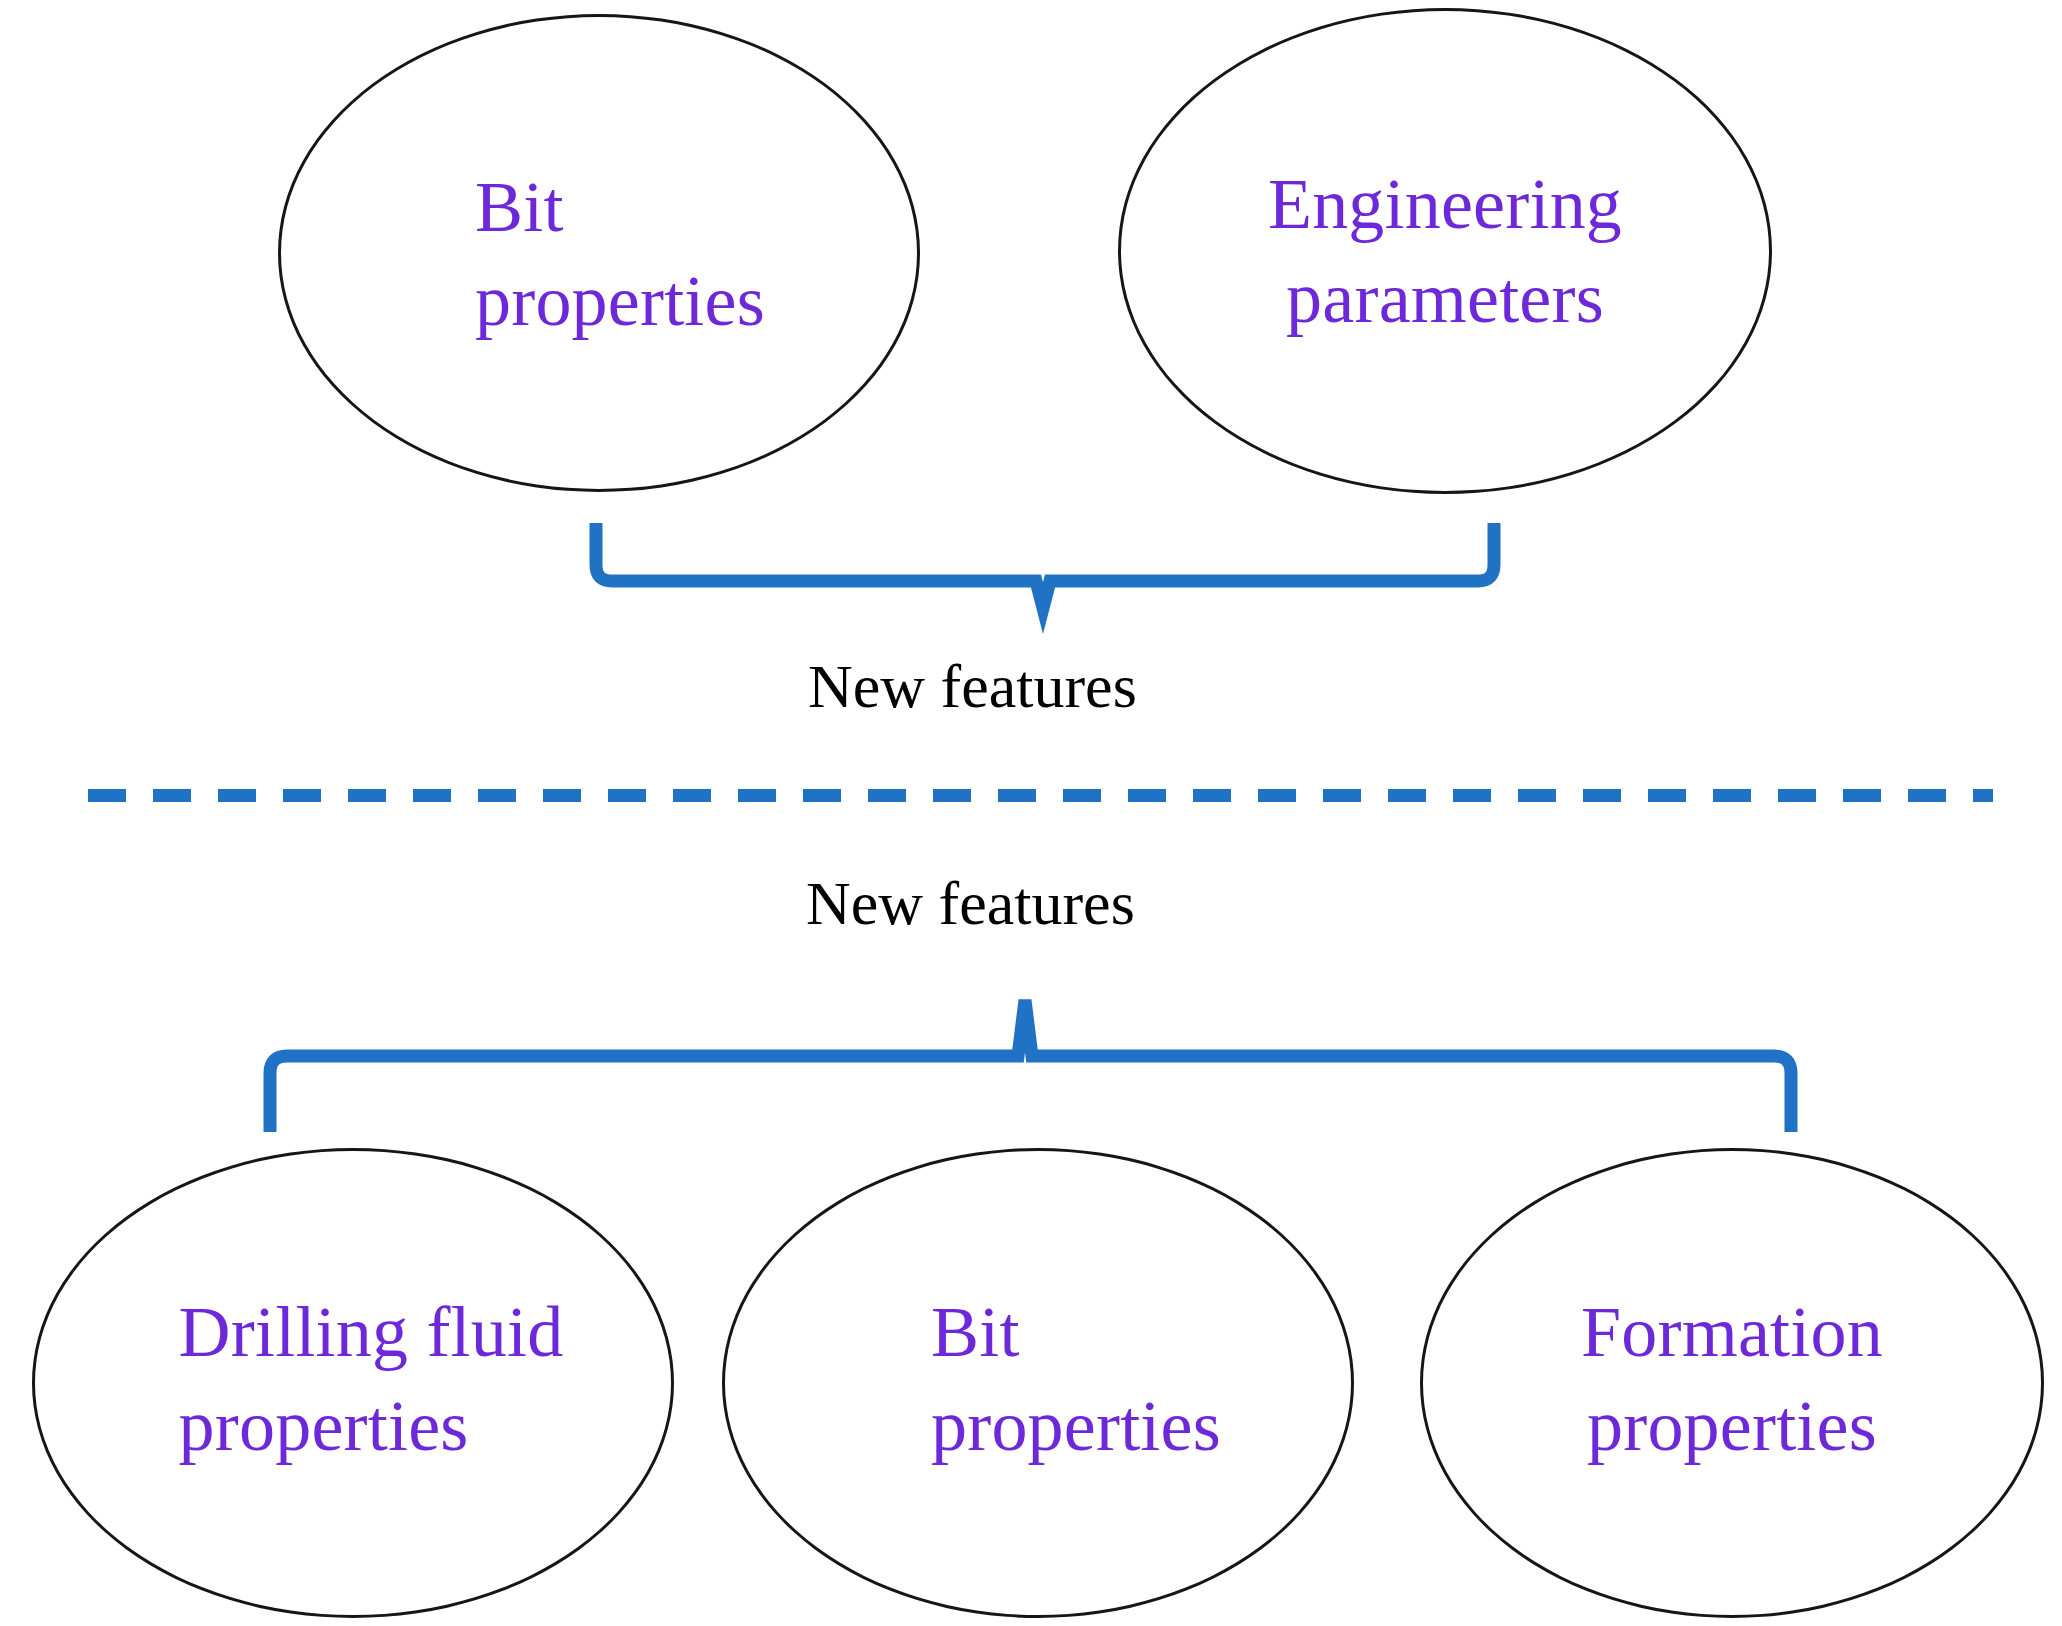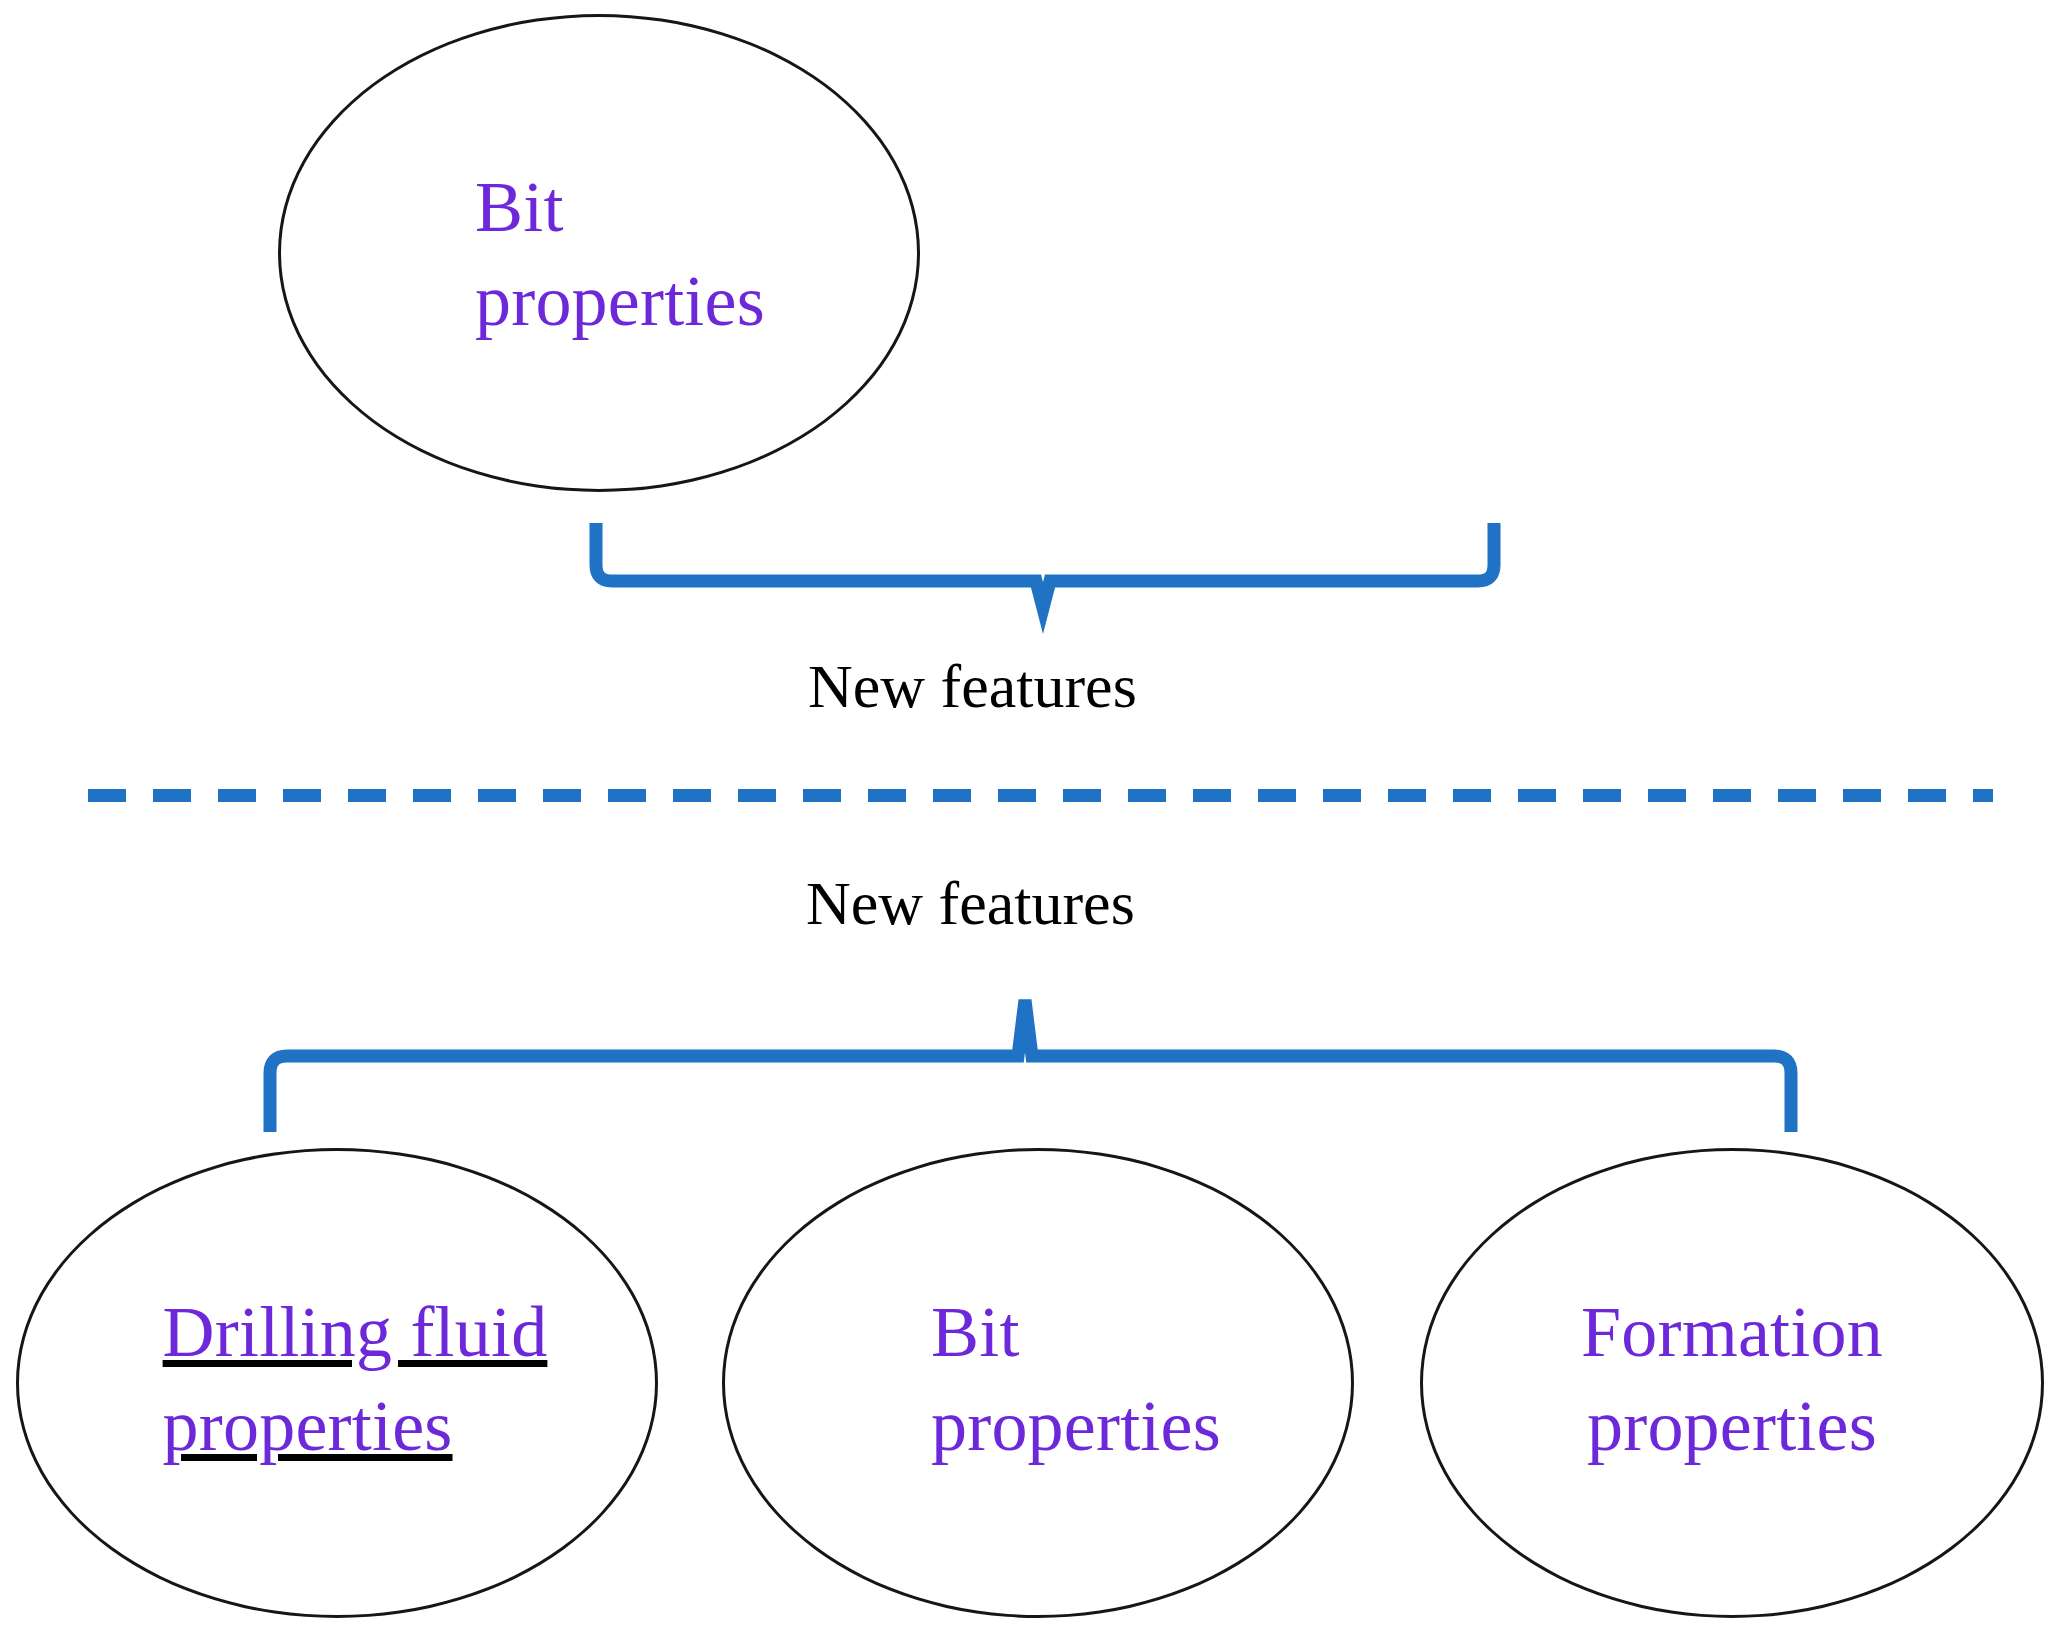--- a/index.html
+++ b/index.html
@@ -48,21 +48,21 @@
   }
   #ellipse-engineering-parameters {
     left: 1118px; top: 8px; width: 654px; height: 486px;
   }
   #ellipse-engineering-parameters .ellipse-label {
     margin-top: 2px;
   }
 
   
   #ellipse-drilling-fluid-properties {
-    left: 16px; top: 1148px; width: 642px; height: 470px; text-decoration: underline;
+    left: 32px; top: 1148px; width: 642px; height: 470px;
   }
   #ellipse-drilling-fluid-properties .ellipse-label {
     text-align: left;
     margin-left: 36px;
     margin-top: -6px;
   }
   #ellipse-bit-properties-bottom {
     left: 722px; top: 1148px; width: 632px; height: 470px;
   }
   #ellipse-bit-properties-bottom .ellipse-label {
@@ -116,20 +116,24 @@
 </head>
 <body>
 
 <div id="canvas">
 
   <div class="ellipse" id="ellipse-bit-properties-top">
     <div class="ellipse-label">Bit
 properties</div>
   </div>
 
+  <div class="ellipse" id="ellipse-engineering-parameters">
+    <div class="ellipse-label">Engineering
+parameters</div>
+  </div>
 
   <svg class="bracket-svg" viewBox="0 0 2062 1626">
     <path d="M 596 523
              L 596 565
              Q 596 581 612 581
              L 1036 581
              L 1043 608
              L 1050 581
              L 1478 581
              Q 1494 581 1494 565

